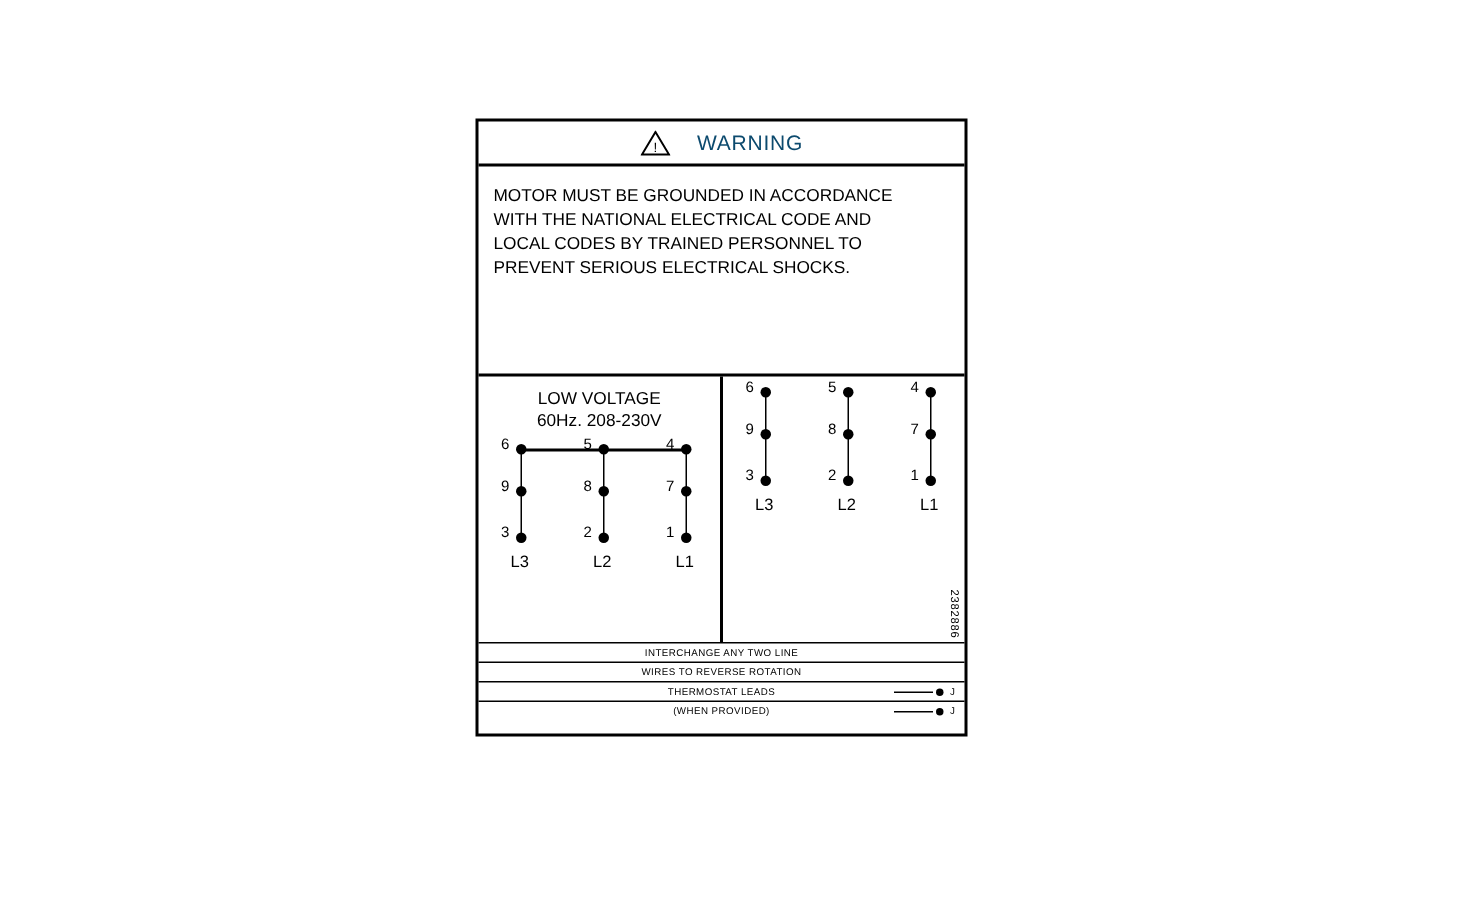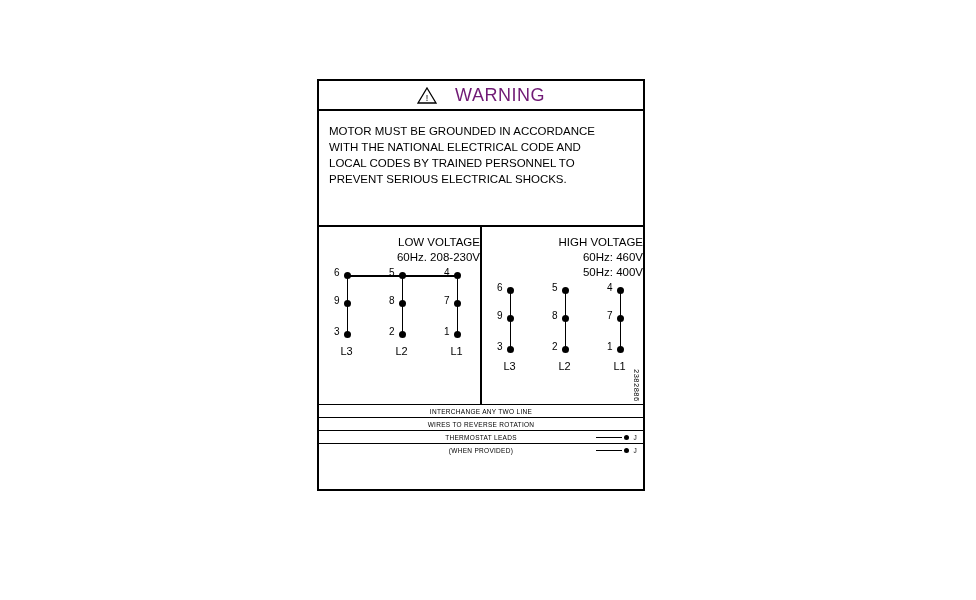--- a/index.html
+++ b/index.html
@@ -30,34 +30,34 @@
   .warn-header {
     height: 30px;
     border-bottom: 2px solid #000;
     display: flex;
     align-items: center;
     justify-content: center;
     gap: 18px;
     box-sizing: border-box;
   }
   .warn-title {
-    font-size: 18px;
+    font-size: 14px;
     letter-spacing: 0.5px;
-    color: #701a75;
+    color: #0c4a6e;
   }
   .warn-tri {
     display: block;
   }
 
   
   .warn-body {
     padding: 12px 10px 10px 10px;
     border-bottom: 2px solid #000;
     box-sizing: border-box;
-    height: 116px;
+    height: 140px;
   }
   .warn-p {
     font-size: 11.5px;
     line-height: 16px;
     color: #000;
     margin: 0 0 14px 0;
     white-space: pre-line;
   }
   .warn-p:last-child { margin-bottom: 0; }
 
@@ -69,21 +69,21 @@
     border-bottom: 1px solid #000;
   }
   .wiring-half {
     position: relative;
     box-sizing: border-box;
     flex: 1;
   }
   .wiring-half.left { border-right: 2px solid #000; }
 
   .wiring-title {
-    text-align: right;
+    text-align: center;
     font-size: 11.5px;
     line-height: 15px;
     color: #000;
     padding-top: 8px;
     white-space: pre-line;
   }
 
   .diagram {
     position: relative;
     margin: 0 auto;
@@ -227,23 +227,20 @@
         <div class="node" style="left:134px; top:66px;"></div>
         <div class="nlabel" style="left:116px; top:61px;">1</div>
 
         <div class="tlabel" style="left:15px; top:80px;">L3</div>
         <div class="tlabel" style="left:70px; top:80px;">L2</div>
         <div class="tlabel" style="left:125px; top:80px;">L1</div>
       </div>
     </div>
 
     <div class="wiring-half">
-      <div class="wiring-title">HIGH VOLTAGE
-60Hz: 460V
-50Hz: 400V</div>
       <div class="diagram">
 
         <div class="wire v" style="left:27px; top:10px; height:62px;"></div>
         <div class="wire v" style="left:82px; top:10px; height:62px;"></div>
         <div class="wire v" style="left:137px; top:10px; height:62px;"></div>
 
         <div class="node" style="left:24px; top:7px;"></div>
         <div class="nlabel" style="left:6px; top:2px;">6</div>
         <div class="node" style="left:79px; top:7px;"></div>
         <div class="nlabel" style="left:61px; top:2px;">5</div>

